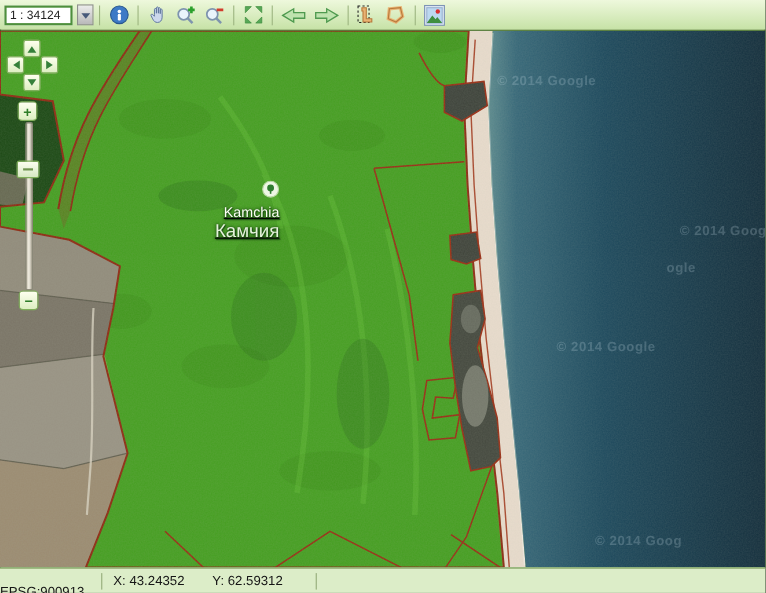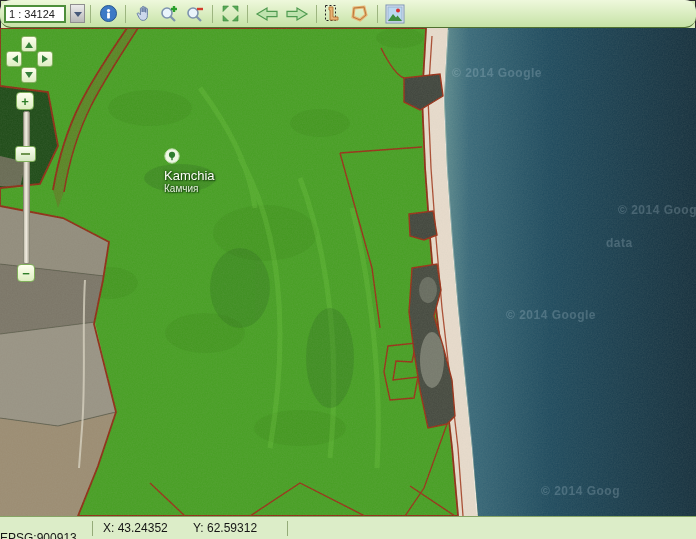--- a/index.html
+++ b/index.html
@@ -6,21 +6,21 @@
   body { font-family:"Liberation Sans", sans-serif; background:#888; }
   .app {
     position:relative; width:696px; height:539px; background:#d5eab8;
     outline:1px solid #2b2b2b; outline-offset:-1px; overflow:hidden;
   }
   
   .toolbar {
     position:absolute; top:0; left:0; width:696px; height:28px;
     background:linear-gradient(#eef8dc, #c6e2a6);
     border-bottom:1px solid #4f7030;
-    display:flex; align-items:center; padding:0 4px; gap:2px;border-radius:11px;
+    display:flex; align-items:center; padding:0 4px; gap:2px;
   }
   .scale-input {
     width:62px; height:18px; border:2px solid #4e8f3c; background:#fff;
     font:11px "Liberation Sans", sans-serif; color:#222; padding:0 3px;
   }
   .dd-btn {
     width:15px; height:19px; margin-left:2px;
     background:linear-gradient(#ececec,#b9b9b9); border:1px solid #8f8f8f;
     display:flex; align-items:center; justify-content:center; cursor:pointer;
   }
@@ -58,24 +58,24 @@
     position:absolute; left:23px; top:83px; width:7px; height:153px;
     background:linear-gradient(90deg,#c4bfae,#f2eee2 45%,#aaa595); border:1px solid #8a8878; border-radius:2px; cursor:pointer;
   }
   .zoom-handle {
     position:absolute; left:15px; top:118px; width:21px; height:16px;
     border:1px solid #7fae5a; border-radius:3px; background:linear-gradient(#fbfef0,#d6e8c2);
     cursor:grab; display:flex; align-items:center; justify-content:center;
   }
   .zoom-handle .dash { width:9px; height:2px; background:#6f9450; }
   
-  .place-label { position:absolute; left:164px; top:120px; width:90px; text-align:left; pointer-events:none; }
+  .place-label { position:absolute; left:164px; top:136px; width:90px; text-align:right; pointer-events:none;text-decoration:underline; }
   .poi-icon { display:inline-block; width:16px; height:16px; }
   .poi-name { font-size:13px; color:#fdfff6; text-shadow:0 0 2px #1e4f14, 0 0 3px #1e4f14, 1px 1px 1px #1e4f14; }
-  .poi-native { font-size:10px; color:#e6f3dc; text-shadow:0 0 2px #1e4f14, 0 0 3px #1e4f14, 1px 1px 1px #1e4f14; }
+  .poi-native { font-size:17px; color:#e6f3dc; text-shadow:0 0 2px #1e4f14, 0 0 3px #1e4f14, 1px 1px 1px #1e4f14; }
   
   .wm { position:absolute; font-size:12px; letter-spacing:0.5px; color:rgba(208,228,236,0.22); white-space:nowrap; pointer-events:none;font-weight:bold; }
   .wm1 { left:452px; top:38px; }
   .wm2 { left:618px; top:175px; }
   .wm3 { left:606px; top:208px; }
   .wm4 { left:506px; top:280px; }
   .wm5 { left:541px; top:456px; }
   
   .attribution {
     position:absolute; left:0; right:0; bottom:0; height:17px;
@@ -280,21 +280,21 @@
           <circle cx="8" cy="6.8" r="3.1" fill="#2f7d2f"></circle>
           <rect x="7.3" y="9" width="1.4" height="3.2" fill="#2f7d2f"></rect>
         </svg>
       </span>
       <div class="poi-name">Kamchia</div>
       <div class="poi-native">Камчия</div>
     </div>
 
     <div class="wm wm1">© 2014 Google</div>
     <div class="wm wm2">© 2014 Goog</div>
-    <div class="wm wm3">data</div>
+    <div class="wm wm3">ogle</div>
     <div class="wm wm4">© 2014 Google</div>
     <div class="wm wm5">© 2014 Goog</div>
 
     <div class="pan-pad">
       <button class="pan-btn pan-up">
           <span class="tri tri-up"></span>
         </button>
       <button class="pan-btn pan-left">
           <span class="tri tri-left"></span>
         </button>

